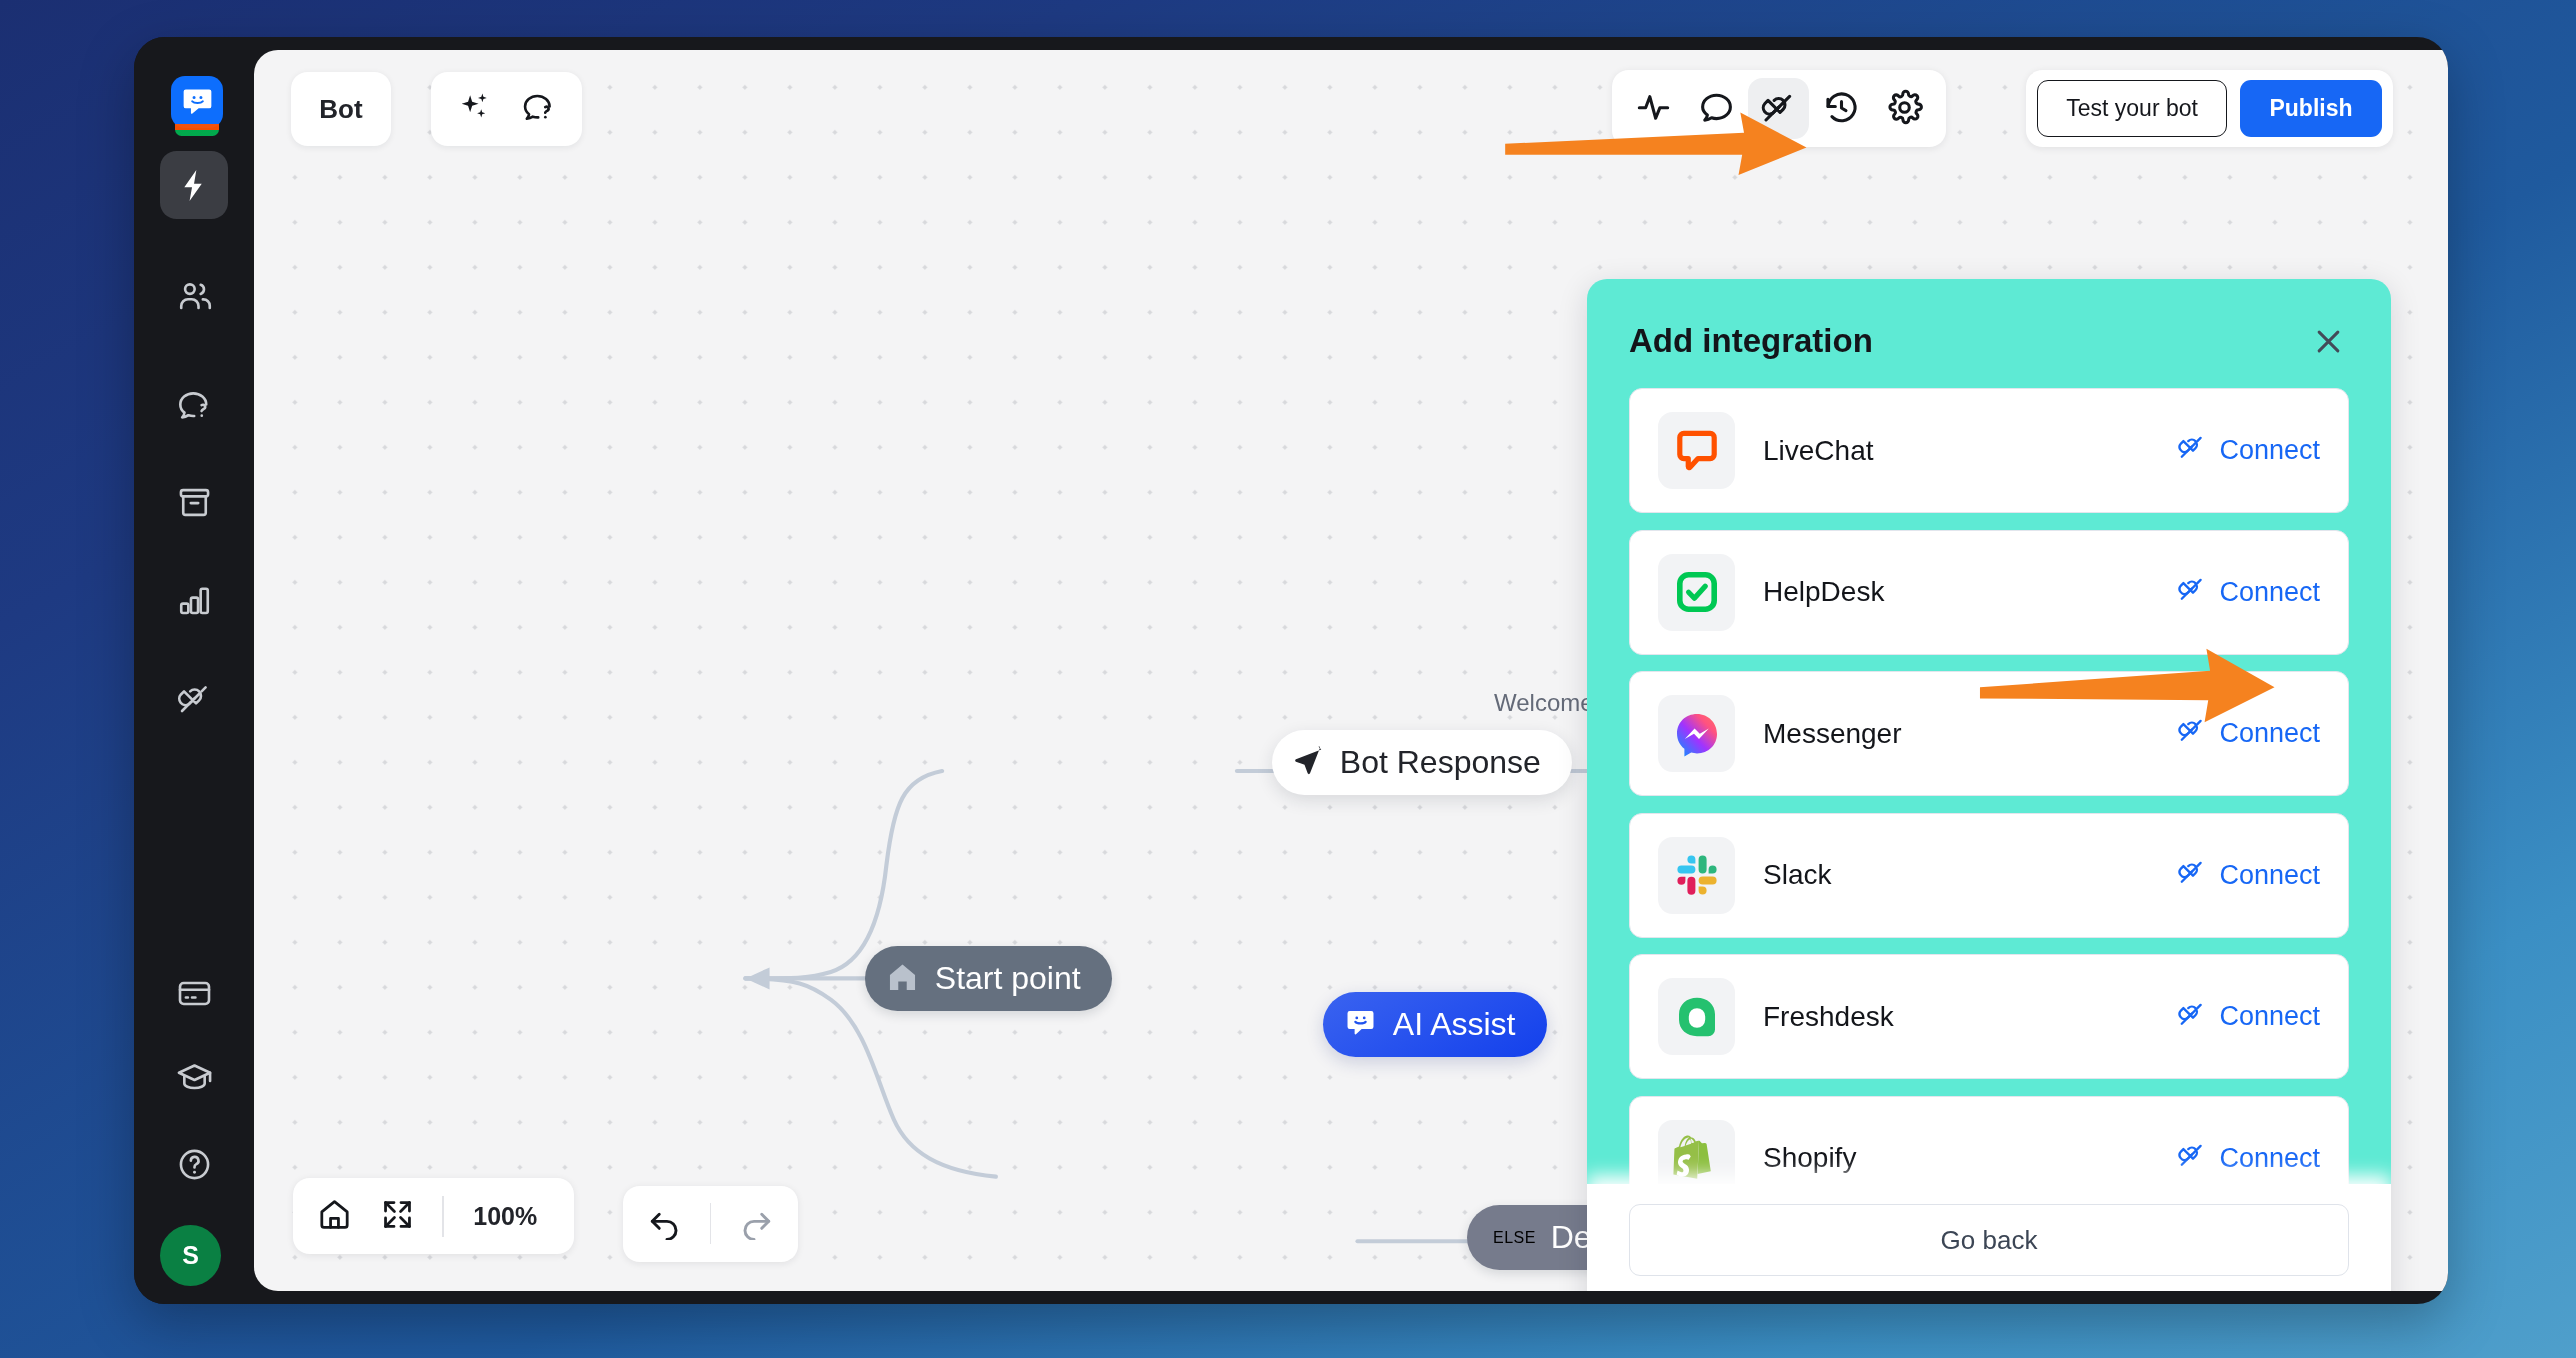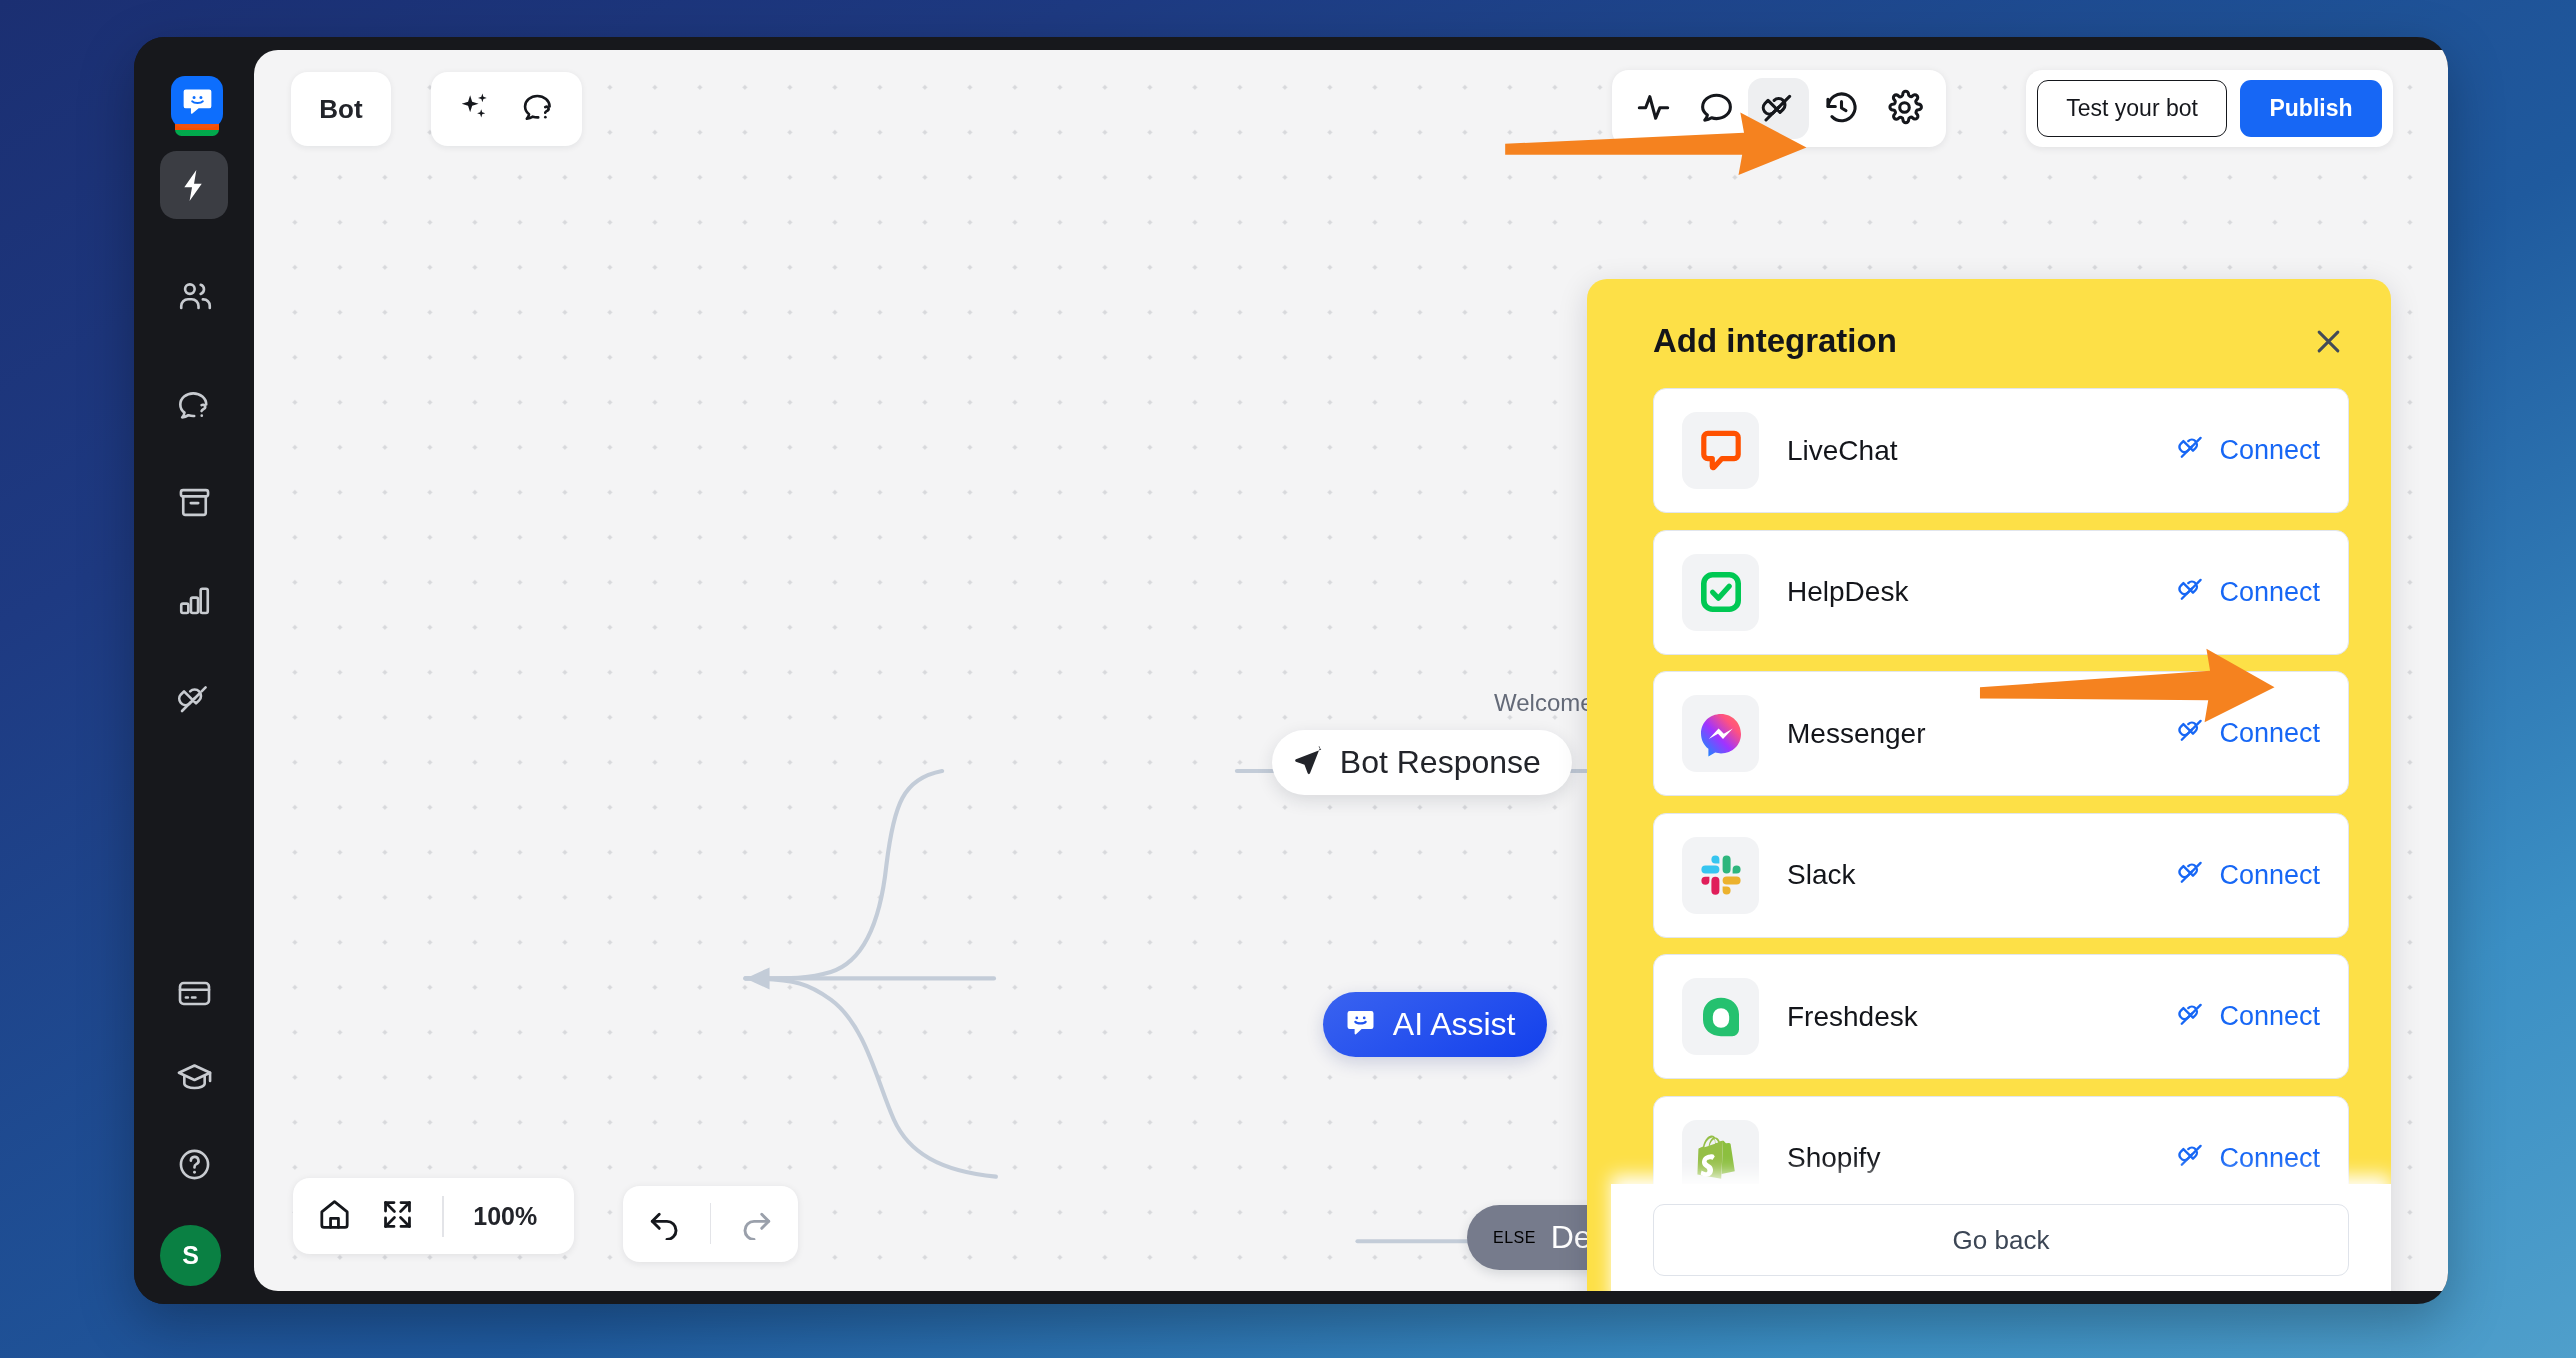--- a/index.html
+++ b/index.html
@@ -235,26 +235,25 @@
   #zoom-level {
     font-size: 25px; font-weight: 700; color: #22242a;
     padding: 0 24px 0 13px;
   }
 
   
   #integration-panel {
     position: absolute;
     right: 57px; top: 229px;
     width: 804px; height: 1034px;
-    background: #fde047;
+    background: #5eead4;
     border-radius: 20px 20px 0 0;
     box-shadow: 0 7.4px 31px rgba(20,24,40,.14);
     display: flex; flex-direction: column;
     overflow: hidden;
-    padding-left: 24px;
   }
   #panel-header {
     display: flex; align-items: center; justify-content: space-between;
     padding: 41px 42px 26px 42px;
   }
   #panel-title { font-size: 33px; font-weight: 700; color: #13151a; }
   #panel-close {
     width: 42px; height: 42px;
     display: flex; align-items: center; justify-content: center;
     color: #434b58; cursor: pointer;
@@ -455,20 +454,28 @@
 
       <div class="node" id="node-bot-response">
         <span class="node-icon">
           <svg viewBox="0 0 24 24" fill="currentColor">
               <path d="M21.3 3.2 2.9 10.4c-.8.3-.8 1.4 0 1.7l6.2 2.3 2.3 6.2c.3.8 1.4.8 1.7 0l7.2-18.4c.3-.7-.4-1.3-1-1z"></path>
             </svg>
         </span>
         <span class="node-label">Bot Response</span>
       </div>
 
+      <div class="node" id="node-start">
+        <span class="node-icon">
+          <svg viewBox="0 0 24 24" fill="currentColor">
+              <path d="M12 3 3.4 10.3v10.3h5.7v-5.9h5.8v5.9h5.7V10.3L12 3z"></path>
+            </svg>
+        </span>
+        <span class="node-label">Start point</span>
+      </div>
 
       <div class="node" id="node-ai-assist">
         <span class="node-icon">
           <svg viewBox="0 0 24 24" fill="currentColor">
             <path d="M4.6 3.4h14.8a1.5 1.5 0 0 1 1.5 1.5v9.3a1.5 1.5 0 0 1-1.5 1.5h-6.6l-3.9 3.6a.55.55 0 0 1-.93-.41v-3.19H4.6a1.5 1.5 0 0 1-1.5-1.5V4.9a1.5 1.5 0 0 1 1.5-1.5z"></path>
             <path d="M8.5 8.2a.95.95 0 1 1 1.9 0 .95.95 0 0 1-1.9 0zm5.1 0a.95.95 0 1 1 1.9 0 .95.95 0 0 1-1.9 0z" fill="#2052ee"></path>
             <path d="M8.4 10.8c1.2 1.5 6 1.5 7.2 0" stroke="#2052ee" stroke-width="1.4" fill="none" stroke-linecap="round"></path>
           </svg>
         </span>
         <span class="node-label">AI Assist</span>

